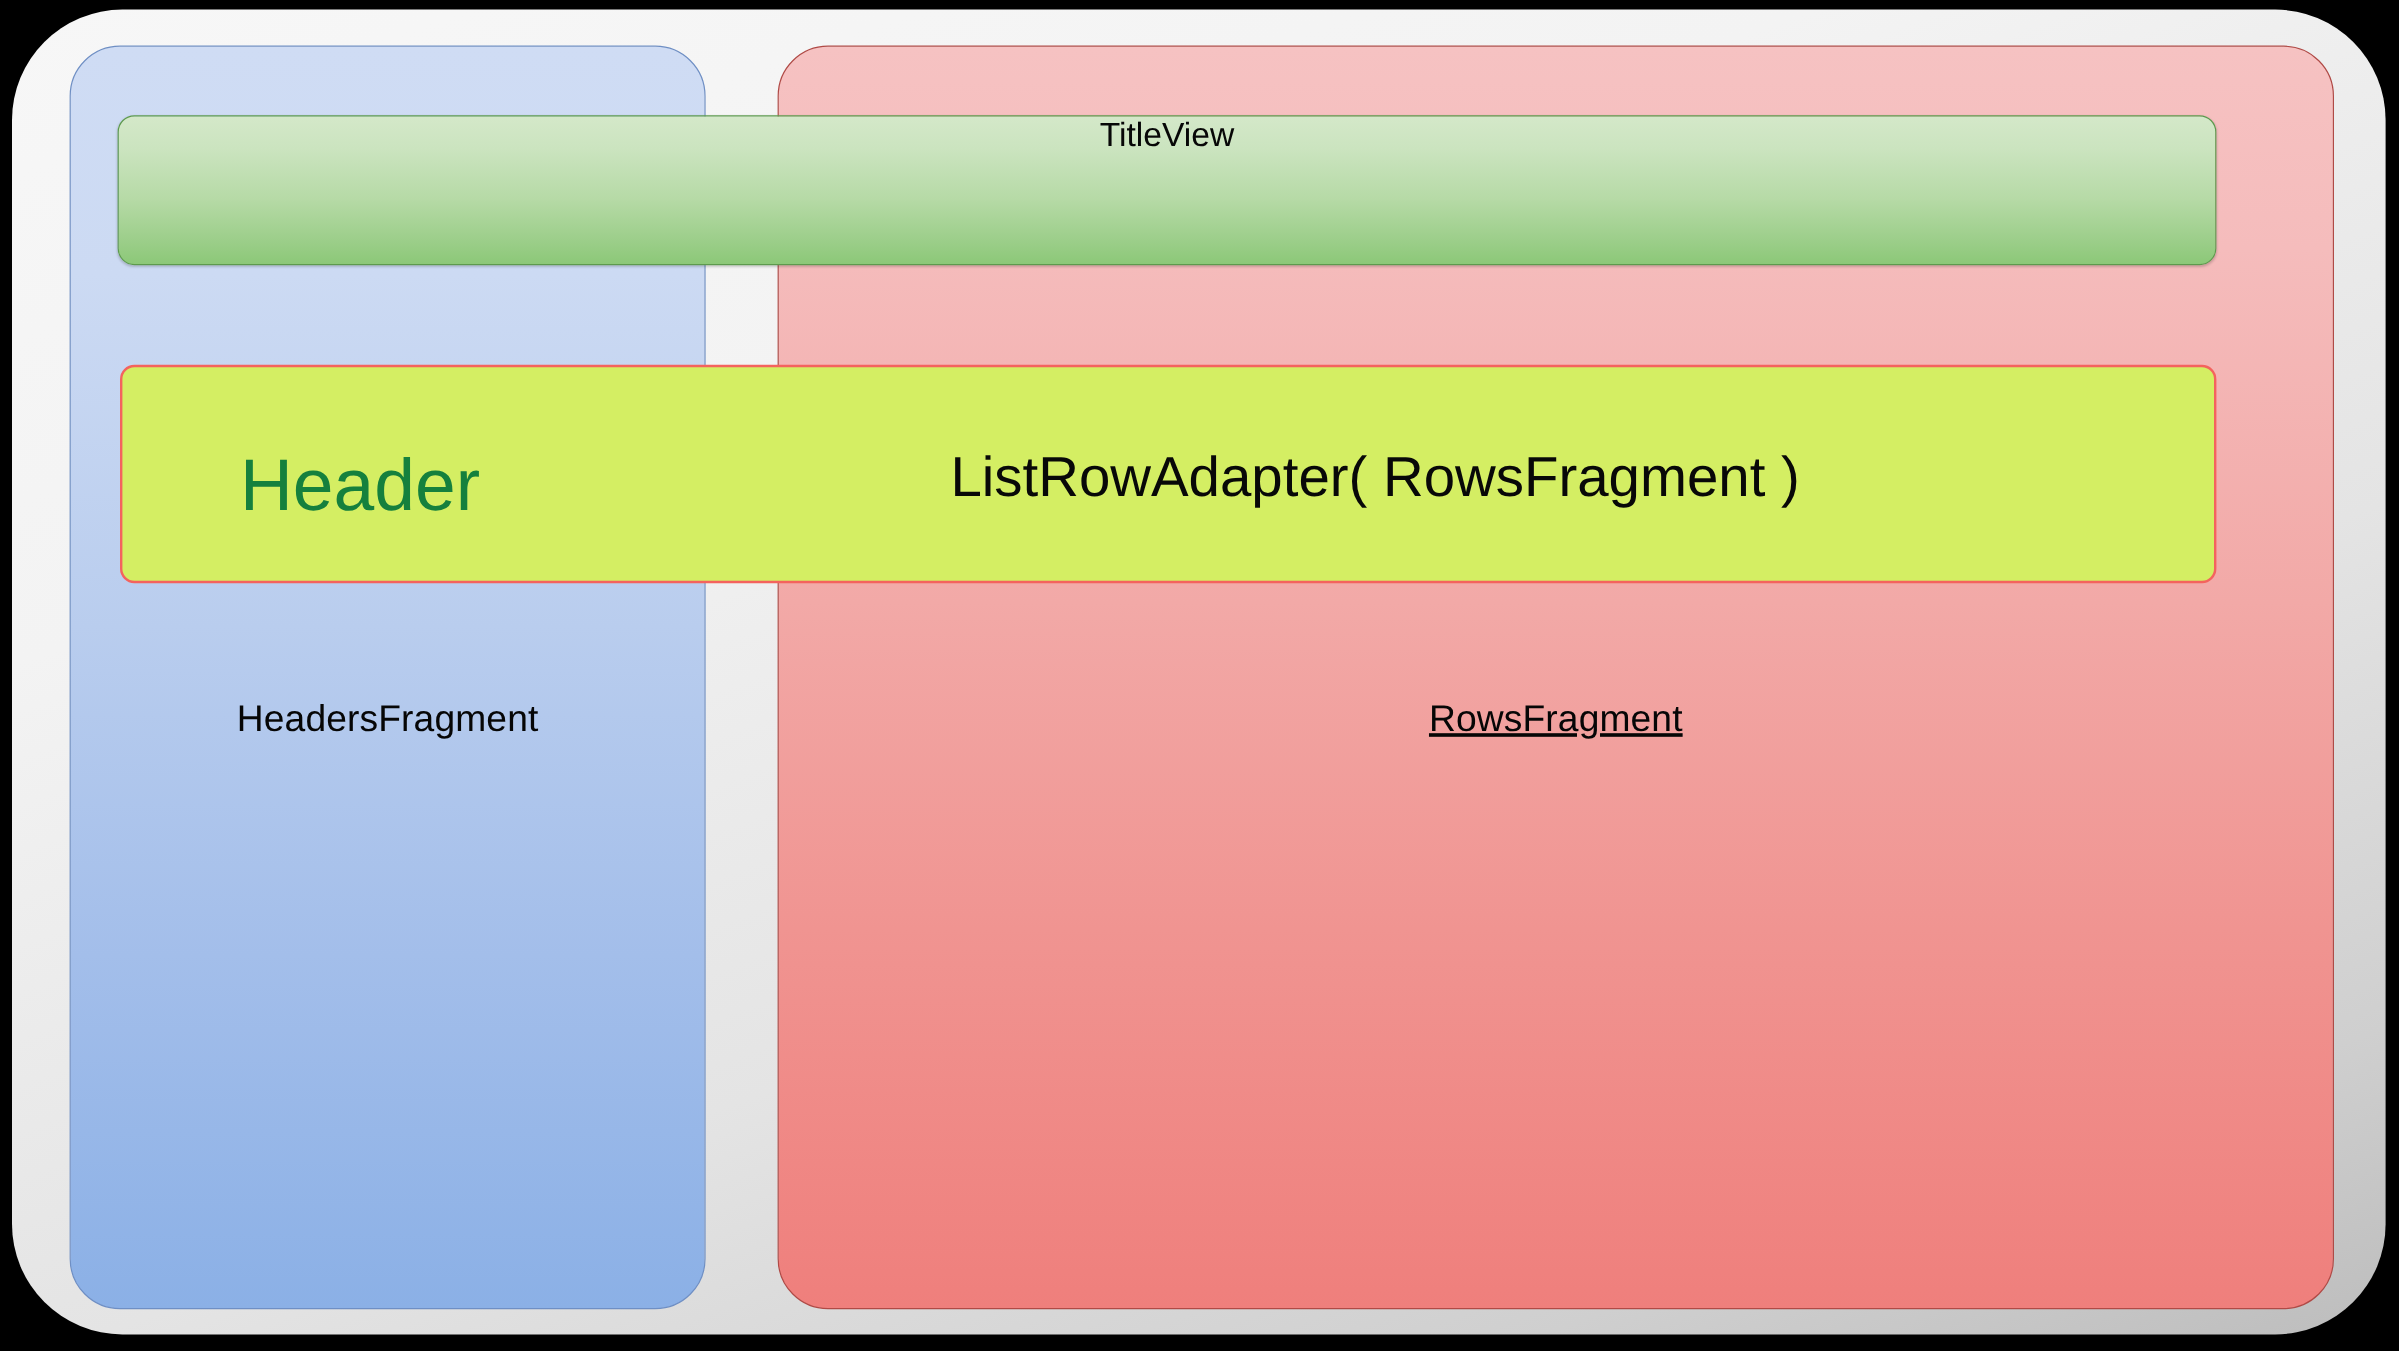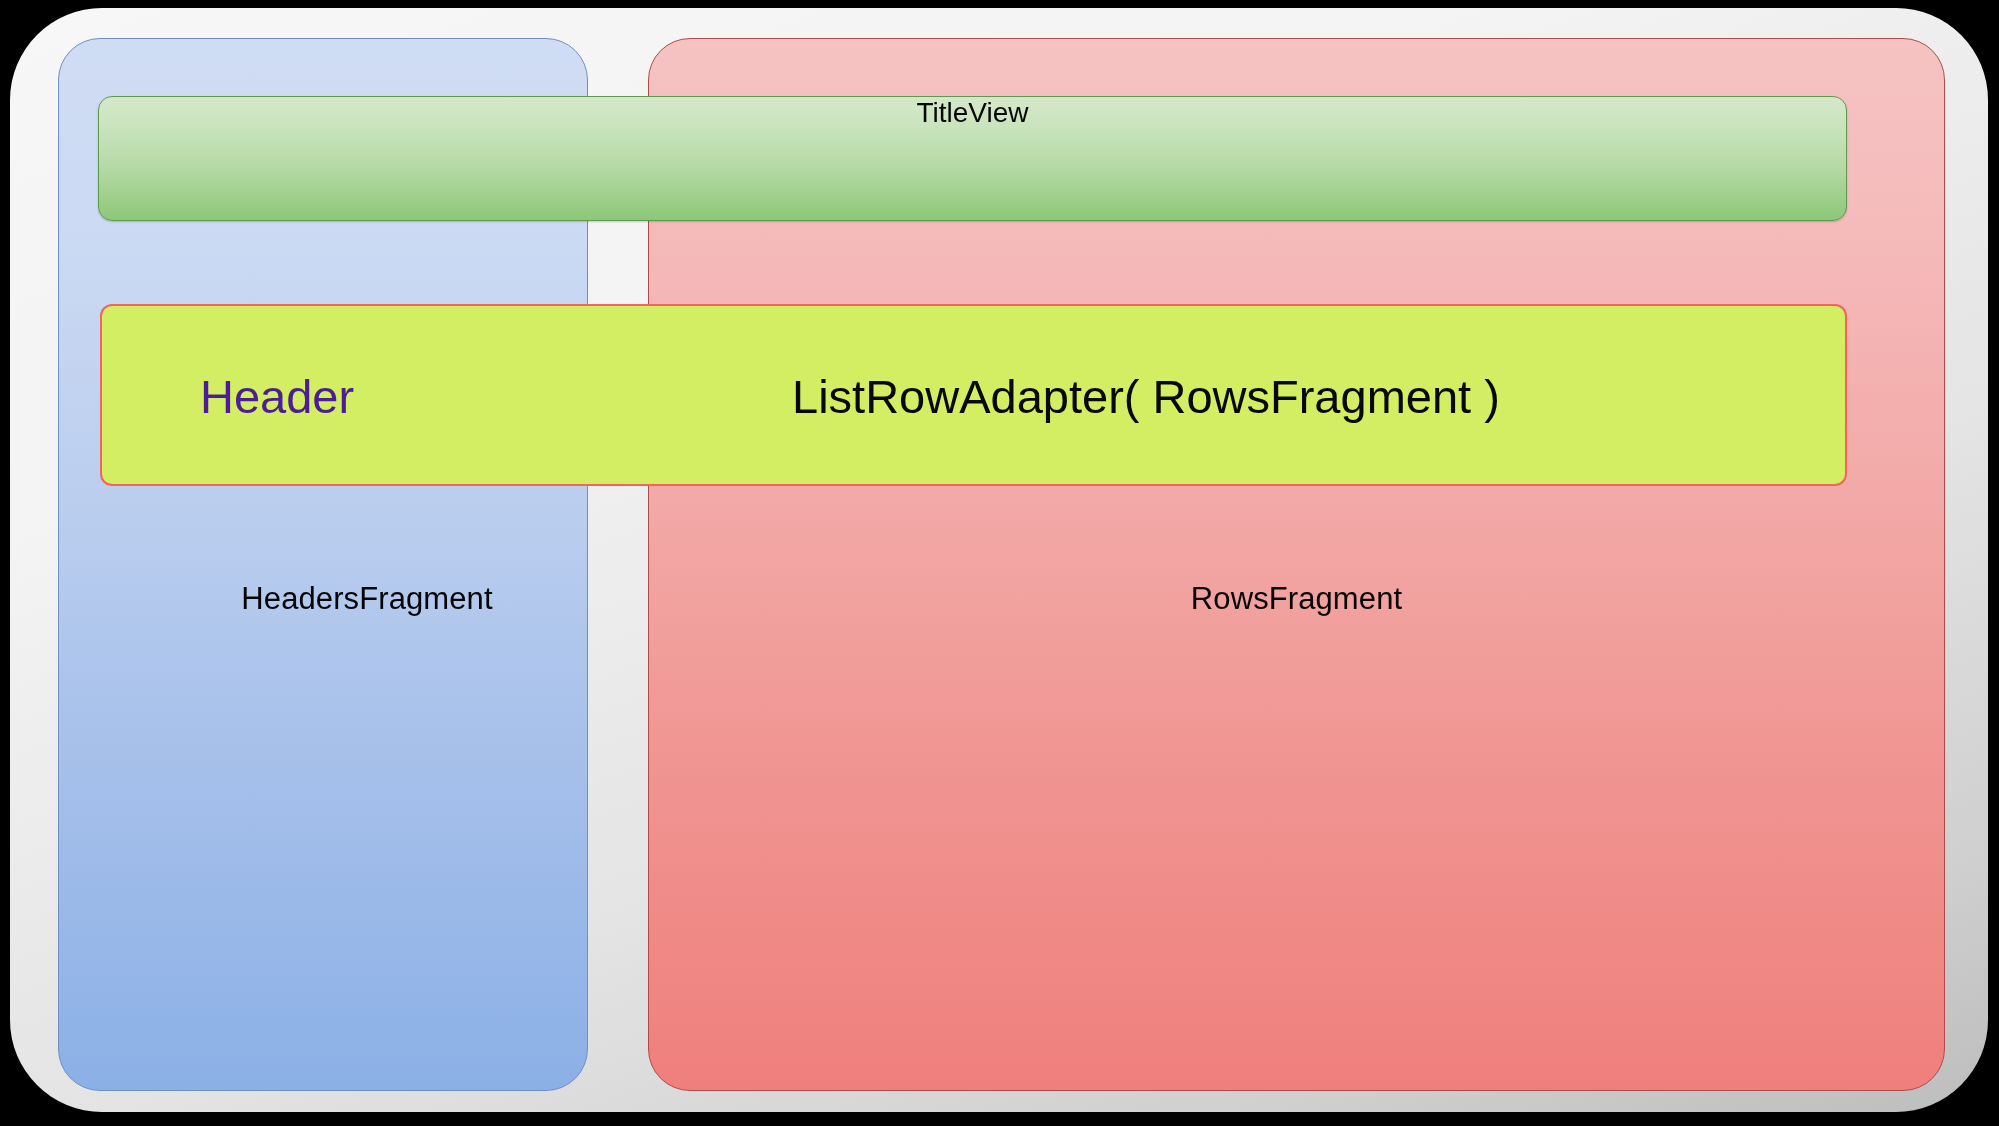--- a/index.html
+++ b/index.html
@@ -41,21 +41,20 @@
   }
 
   .panel-headers {
     left: 48px;
     top: 30px;
     width: 530px;
     height: 1053px;
     border-radius: 42px;
     border: 1px solid #6f8fc4;
     background: linear-gradient(180deg, #cfdcf4 0%, #ccdaf3 18%, #b9cdee 46%, #a3beea 72%, #8bb0e6 100%);
-    padding-left: 44px;
   }
 
   .panel-rows {
     left: 638px;
     top: 30px;
     width: 1297px;
     height: 1053px;
     border-radius: 42px;
     border: 1px solid #b04a46;
     background: linear-gradient(180deg, #f6c2c2 0%, #f5bcbc 16%, #f2a9a7 44%, #f09491 70%, #ef7f7c 100%);
@@ -65,21 +64,21 @@
     position: absolute;
     width: 100%;
     text-align: center;
     font-size: 31px;
     color: #060606;
     letter-spacing: 0.1px;
     white-space: nowrap;
   }
 
   .panel-headers .panel-label { top: 542px; }
-  .panel-rows .panel-label { top: 542px; }
+  .panel-rows .panel-label { top: 542px; text-decoration: underline; }
 
   
   .titleview {
     position: absolute;
     left: 88px;
     top: 88px;
     width: 1749px;
     height: 125px;
     box-sizing: border-box;
     border-radius: 14px;
@@ -119,22 +118,22 @@
     border-radius: 12px;
     border: 2px solid #f4635e;
     background: #d4ee63;
     z-index: 4;
   }
 
   .row-box-header {
     position: absolute;
     left: 98px;
     top: 63px;
-    font-size: 47px;
-    color: #4c1d95;
+    font-size: 61px;
+    color: #15803d;
     white-space: nowrap;
   }
 
   .row-box-card {
     position: absolute;
     left: 690px;
     top: 63px;
     font-size: 47px;
     color: #080808;
     white-space: nowrap;

